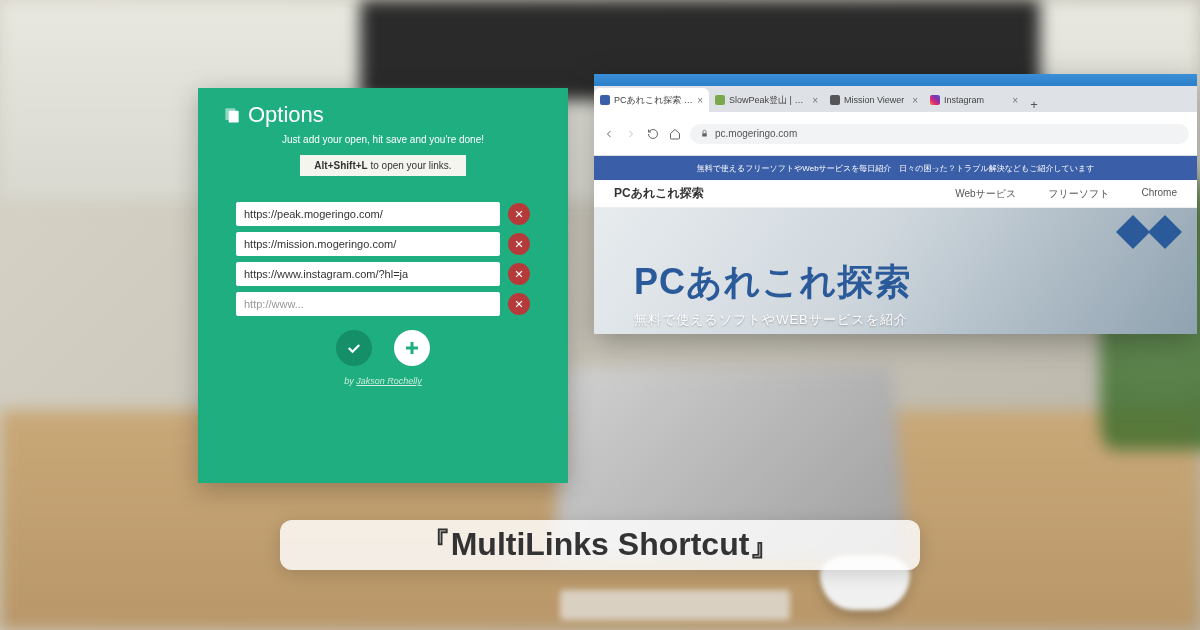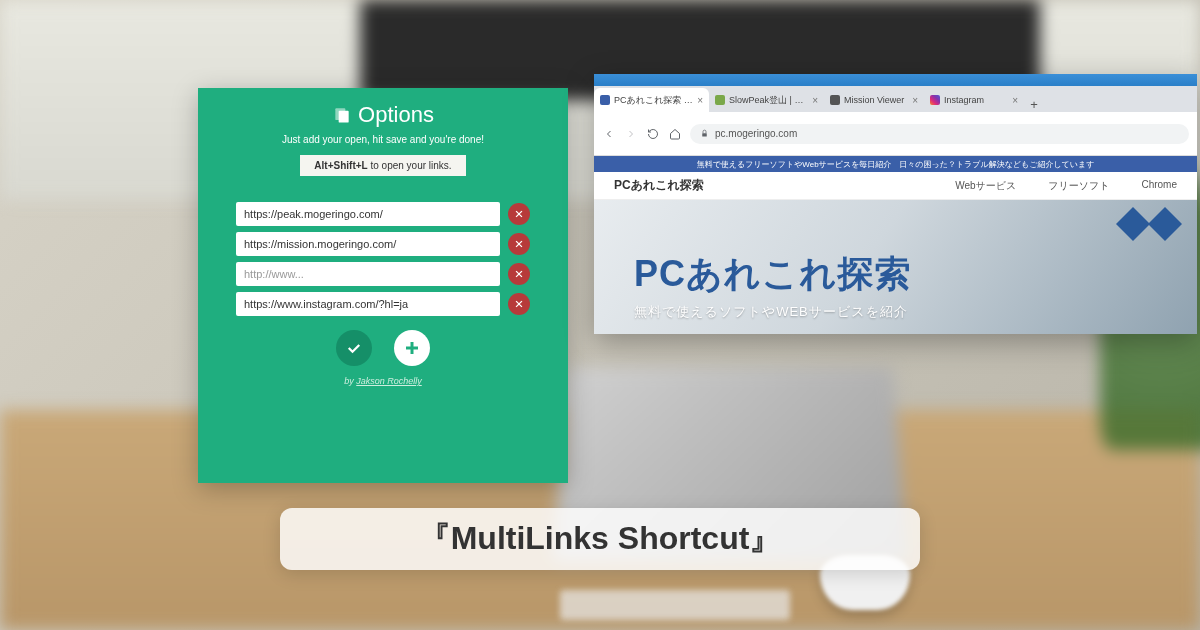--- a/index.html
+++ b/index.html
@@ -20,21 +20,21 @@
   transform: perspective(600px) rotateX(15deg); }
 .bg-plant { position: absolute; top: 150px; right: -20px; width: 120px; height: 300px;
   background: radial-gradient(circle, #4a7c3a 20%, #3a6c2a 70%); border-radius: 50% 50% 10% 10%; opacity: .8; }
 
 
 .options-panel {
   position: absolute; top: 88px; left: 198px; width: 370px; height: 395px;
   background: #1fae7f; color: #fff; padding: 14px 24px; text-align: center;
   box-shadow: 0 6px 24px rgba(0,0,0,.25);
 }
-.options-title { display: flex; align-items: center; justify-content: center;
+.options-title { display: flex; align-items: center; justify-content: flex-start;
   font-size: 22px; color: #fff; margin-bottom: 6px; gap: 6px; }
 .options-title svg { width: 20px; height: 20px; }
 .options-sub { font-size: 10px; margin-bottom: 10px; }
 .shortcut-badge { display: inline-block; background: #f5f5f0; color: #333;
   font-size: 10px; padding: 5px 14px; border-radius: 0; margin-bottom: 20px; }
 .shortcut-badge b { font-weight: 700; }
 .link-row { display: flex; align-items: center; gap: 8px; margin: 6px 14px; }
 .link-input { flex: 1; height: 24px; padding: 2px 8px; font-size: 11px;
   border: none; border-radius: 2px; background: #fff; color: #333; outline: none; }
 .link-input::placeholder { color: #999; }
@@ -64,38 +64,38 @@
 .tab-favicon { width: 10px; height: 10px; border-radius: 2px; flex-shrink: 0; }
 .tab-txt { flex: 1; overflow: hidden; text-overflow: ellipsis; }
 .tab-x { font-size: 10px; color: #777; flex-shrink: 0; }
 .newtab { width: 20px; text-align: center; font-size: 13px; color: #555; }
 .addrbar { display: flex; align-items: center; gap: 8px; height: 44px; padding: 0 8px;
   background: #fff; border-bottom: 1px solid #ddd; }
 .nav-ico { width: 14px; height: 14px; color: #5f6368; display: flex; align-items: center; justify-content: center; }
 .addr-field { flex: 1; display: flex; align-items: center; gap: 6px; height: 20px;
   background: #f1f3f4; border-radius: 10px; padding: 0 10px; font-size: 10px; color: #555; }
 .lock { width: 9px; height: 9px; }
-.site-banner { height: 16px; background: #3a5fa8; color: #fff; font-size: 8px;
+.site-banner { height: 24px; background: #3a5fa8; color: #fff; font-size: 8px;
   display: flex; align-items: center; justify-content: center; white-space: nowrap; overflow: hidden; }
 .site-header { display: flex; align-items: center; height: 28px; padding: 0 20px;
   border-bottom: 1px solid #eee; }
 .site-title { font-size: 12px; font-weight: 700; color: #333; }
 .site-nav { margin-left: auto; display: flex; gap: 32px; font-size: 10px; color: #555; }
 .hero { flex: 1; position: relative; background: linear-gradient(125deg, #e8ecef 0%, #cfd7dd 45%, #8fa2b0 100%); overflow: hidden; }
 .hero-squares { position: absolute; top: 12px; right: 20px; display: flex; gap: 8px; }
 .hero-sq { width: 24px; height: 24px; background: #2a5a9a; transform: rotate(45deg); }
 .hero-txt { position: absolute; left: 40px; top: 50px; }
 .hero-h { font-size: 36px; font-weight: 800; color: #2a5a9a; letter-spacing: 1px; }
 .hero-h .jp { color: #2a5a9a; }
 .hero-sub { font-size: 13px; color: #fff; margin-top: 4px; letter-spacing: 1px;
   text-shadow: 0 1px 2px rgba(0,0,0,.3); }
 
 
 .title-banner {
-  position: absolute; left: 280px; bottom: 60px; width: 640px; height: 62px;
+  position: absolute; left: 280px; bottom: 60px; width: 640px; height: 50px;
   background: rgba(255,255,255,.82); border-radius: 12px;
   display: flex; align-items: center; justify-content: center;
   font-size: 32px; font-weight: 700; color: #333;
   box-shadow: 0 4px 18px rgba(0,0,0,.15);
 }
 
 
 .mouse { position: absolute; bottom: 20px; left: 820px; width: 90px; height: 55px;
   background: #f0f0f0; border-radius: 45px 45px 50px 50px / 30px 30px 55px 55px;
   filter: blur(2px); box-shadow: 0 6px 12px rgba(0,0,0,.2); }
@@ -140,30 +140,30 @@
       <div class="link-row">
         <input class="link-input" value="https://mission.mogeringo.com/" style="">
         <button class="del-btn">
           <svg width="10" height="10" viewBox="0 0 24 24" stroke="#fff" stroke-width="3">
             <line x1="5" y1="5" x2="19" y2="19"></line>
             <line x1="19" y1="5" x2="5" y2="19"></line>
           </svg>
         </button>
       </div>
       <div class="link-row">
+        <input class="link-input" value="https://www.instagram.com/?hl=ja" style="">
+        <button class="del-btn">
+          <svg width="10" height="10" viewBox="0 0 24 24" stroke="#fff" stroke-width="3">
+            <line x1="5" y1="5" x2="19" y2="19"></line>
+            <line x1="19" y1="5" x2="5" y2="19"></line>
+          </svg>
+        </button>
+      </div>
+      <div class="link-row">
         <input class="link-input" placeholder="http://www..." style="">
-        <button class="del-btn">
-          <svg width="10" height="10" viewBox="0 0 24 24" stroke="#fff" stroke-width="3">
-            <line x1="5" y1="5" x2="19" y2="19"></line>
-            <line x1="19" y1="5" x2="5" y2="19"></line>
-          </svg>
-        </button>
-      </div>
-      <div class="link-row">
-        <input class="link-input" value="https://www.instagram.com/?hl=ja" style="">
         <button class="del-btn">
           <svg width="10" height="10" viewBox="0 0 24 24" stroke="#fff" stroke-width="3">
             <line x1="5" y1="5" x2="19" y2="19"></line>
             <line x1="19" y1="5" x2="5" y2="19"></line>
           </svg>
         </button>
       </div>
     </div>
   <div class="action-row">
     <button class="circ-btn circ-save">

